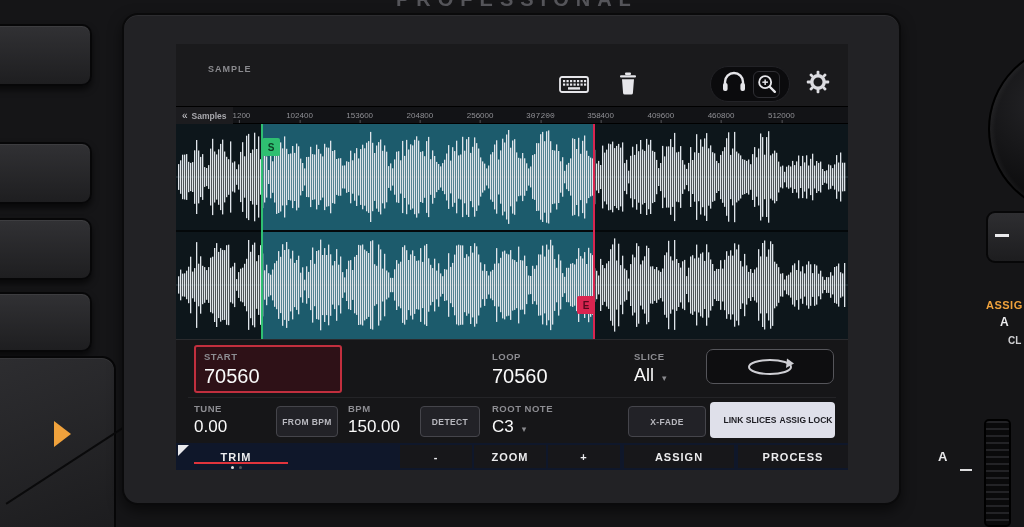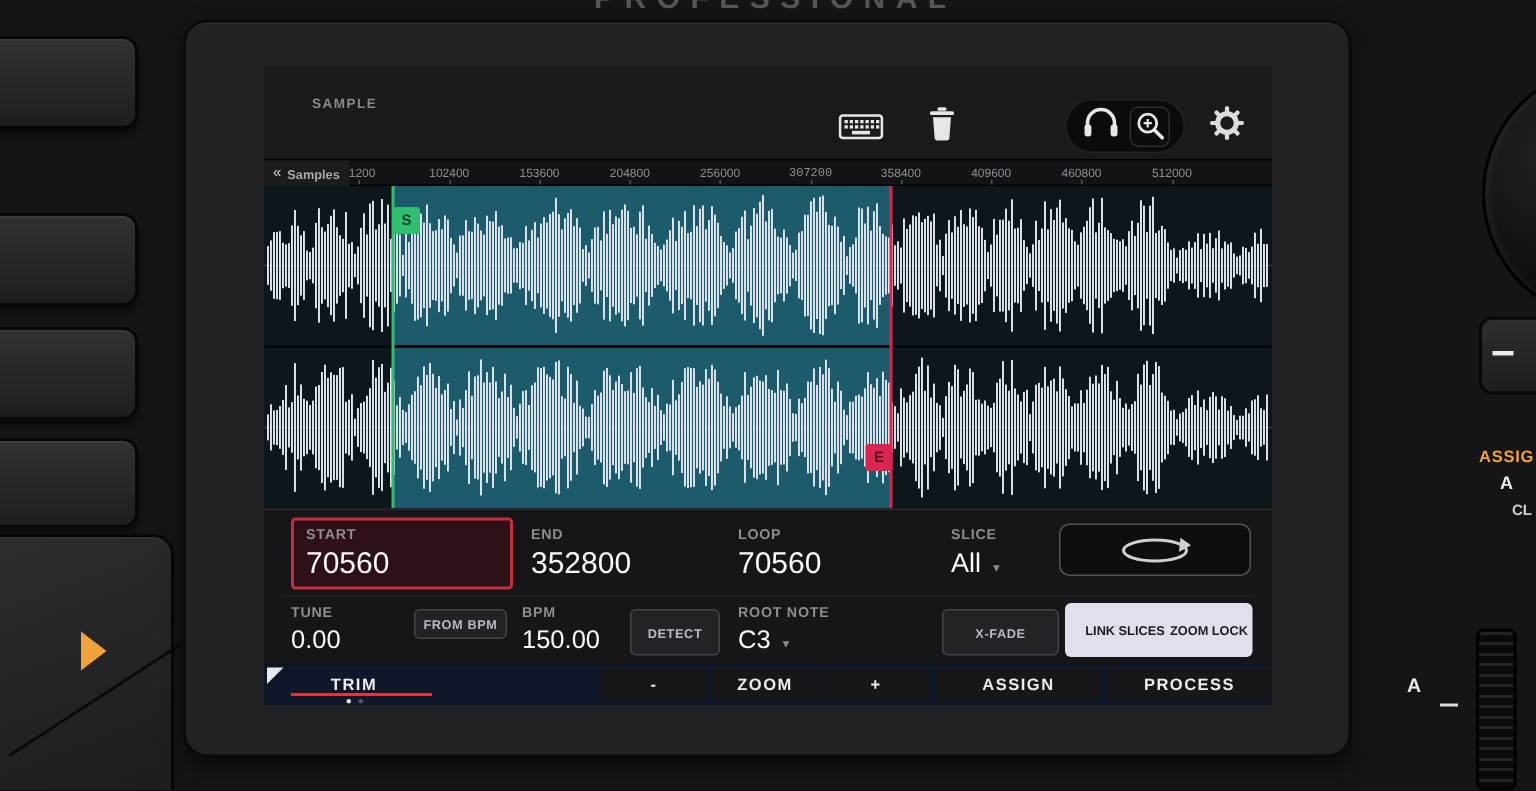--- a/index.html
+++ b/index.html
@@ -894,56 +894,52 @@
       <div class="flag e-flag">E</div>
     </div>
 
     <div class="params">
       <div class="row-sep"></div>
 
       <div class="pfield start-box">
         <div class="plabel">START</div>
         <div class="pvalue">70560</div>
       </div>
-      <div class="pfield" style="left:178px;top:11px;">
-        <div class="plabel">END</div>
-        <div class="pvalue">352800</div>
-      </div>
       <div class="pfield" style="left:316px;top:11px;">
         <div class="plabel">LOOP</div>
         <div class="pvalue">70560</div>
       </div>
       <div class="pfield" style="left:458px;top:11px;">
         <div class="plabel">SLICE</div>
         <div class="pvalue" style="font-size:18px;"><span>All</span><span class="caret">▾</span></div>
       </div>
       <div class="loop-toggle">
         <svg width="54" height="20" viewBox="0 0 54 20">
           <ellipse cx="27" cy="10" rx="21" ry="7" fill="none" stroke="#cfcfd4" stroke-width="2"></ellipse>
           <path d="M44 1.5 l7 5 -8 4.5 z" fill="#cfcfd4"></path>
         </svg>
       </div>
 
       <div class="pfield" style="left:18px;top:63px;">
         <div class="plabel">TUNE</div>
         <div class="pvalue-sm">0.00</div>
       </div>
-      <div class="sbtn" style="left:100px;top:66px;width:62px;height:20px;">FROM BPM</div>
+      <div class="sbtn" style="left:100px;top:66px;width:62px;height:31px;">FROM BPM</div>
       <div class="pfield" style="left:172px;top:63px;">
         <div class="plabel">BPM</div>
         <div class="pvalue-sm">150.00</div>
       </div>
       <div class="sbtn" style="left:244px;top:66px;width:60px;height:31px;">DETECT</div>
       <div class="pfield" style="left:316px;top:63px;">
         <div class="plabel">ROOT NOTE</div>
         <div class="pvalue-sm"><span>C3</span><span class="caret">▾</span></div>
       </div>
       <div class="sbtn" style="left:452px;top:66px;width:78px;height:31px;">X-FADE</div>
       <div class="lbtn" style="left:534px;top:62px;width:80px;height:36px;">LINK SLICES</div>
-      <div class="lbtn" style="left:601px;top:62px;width:58px;height:36px;">ZOOM LOCK</div>
+      <div class="lbtn" style="left:601px;top:62px;width:58px;height:36px;">ASSIG LOCK</div>
     </div>
 
     <div class="bbar">
       <div class="corner-arrow"></div>
       <div class="trim-tab">
         <span>TRIM</span>
         <div class="trim-underline"></div>
         <div class="trim-dots">
           <span class="dot dot1"></span>
           <span class="dot dot2"></span>

